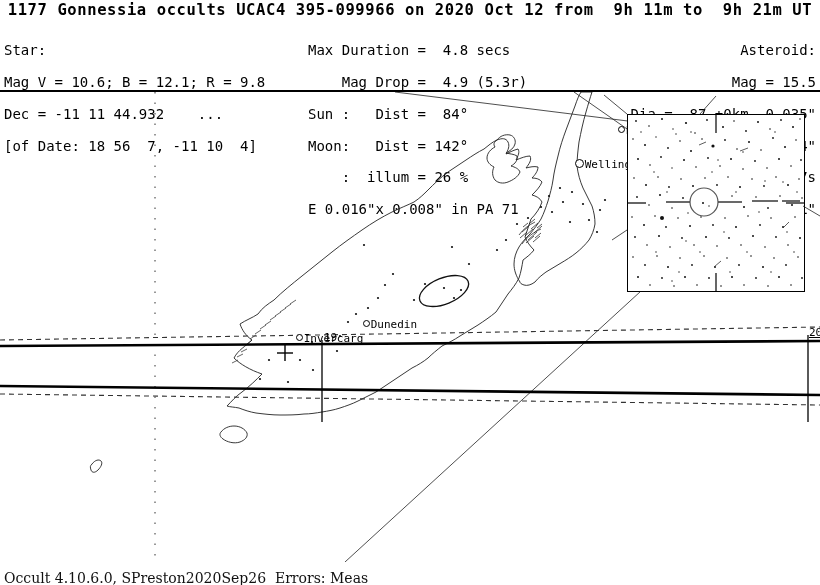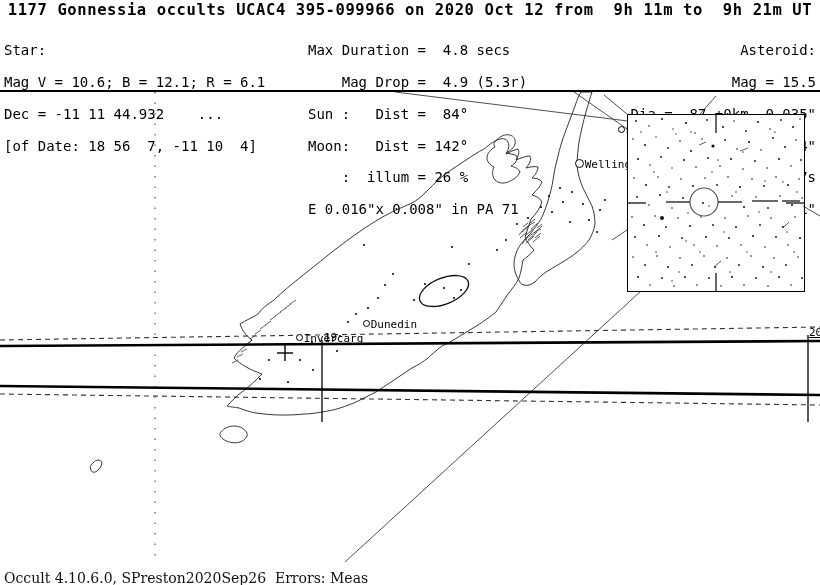--- a/index.html
+++ b/index.html
@@ -134,21 +134,21 @@
 <body>
 
 <div id="page">
 
   <div id="header">
 
     <div id="title">1177 Gonnessia occults UCAC4 395-099966 on 2020 Oct 12 from  9h 11m to  9h 21m UT</div>
 
     <div id="hdr-star" class="hdr-col">
       <span class="hdr-line">Star:</span>
-      <span class="hdr-line">Mag V = 10.6; B = 12.1; R = 6.1</span>
+      <span class="hdr-line">Mag V = 10.6; B = 12.1; R = 9.8</span>
       <span class="hdr-line">Dec = -11 11 44.932    ...</span>
       <span class="hdr-line">[of Date: 18 56  7, -11 10  4]</span>
     </div>
 
     <div id="hdr-circ" class="hdr-col">
       <span class="hdr-line">Max Duration =  4.8 secs</span>
       <span class="hdr-line">    Mag Drop =  4.9 (5.3r)</span>
       <span class="hdr-line">Sun :   Dist =  84°</span>
       <span class="hdr-line">Moon:   Dist = 142°</span>
       <span class="hdr-line">    :  illum = 26 %</span>

